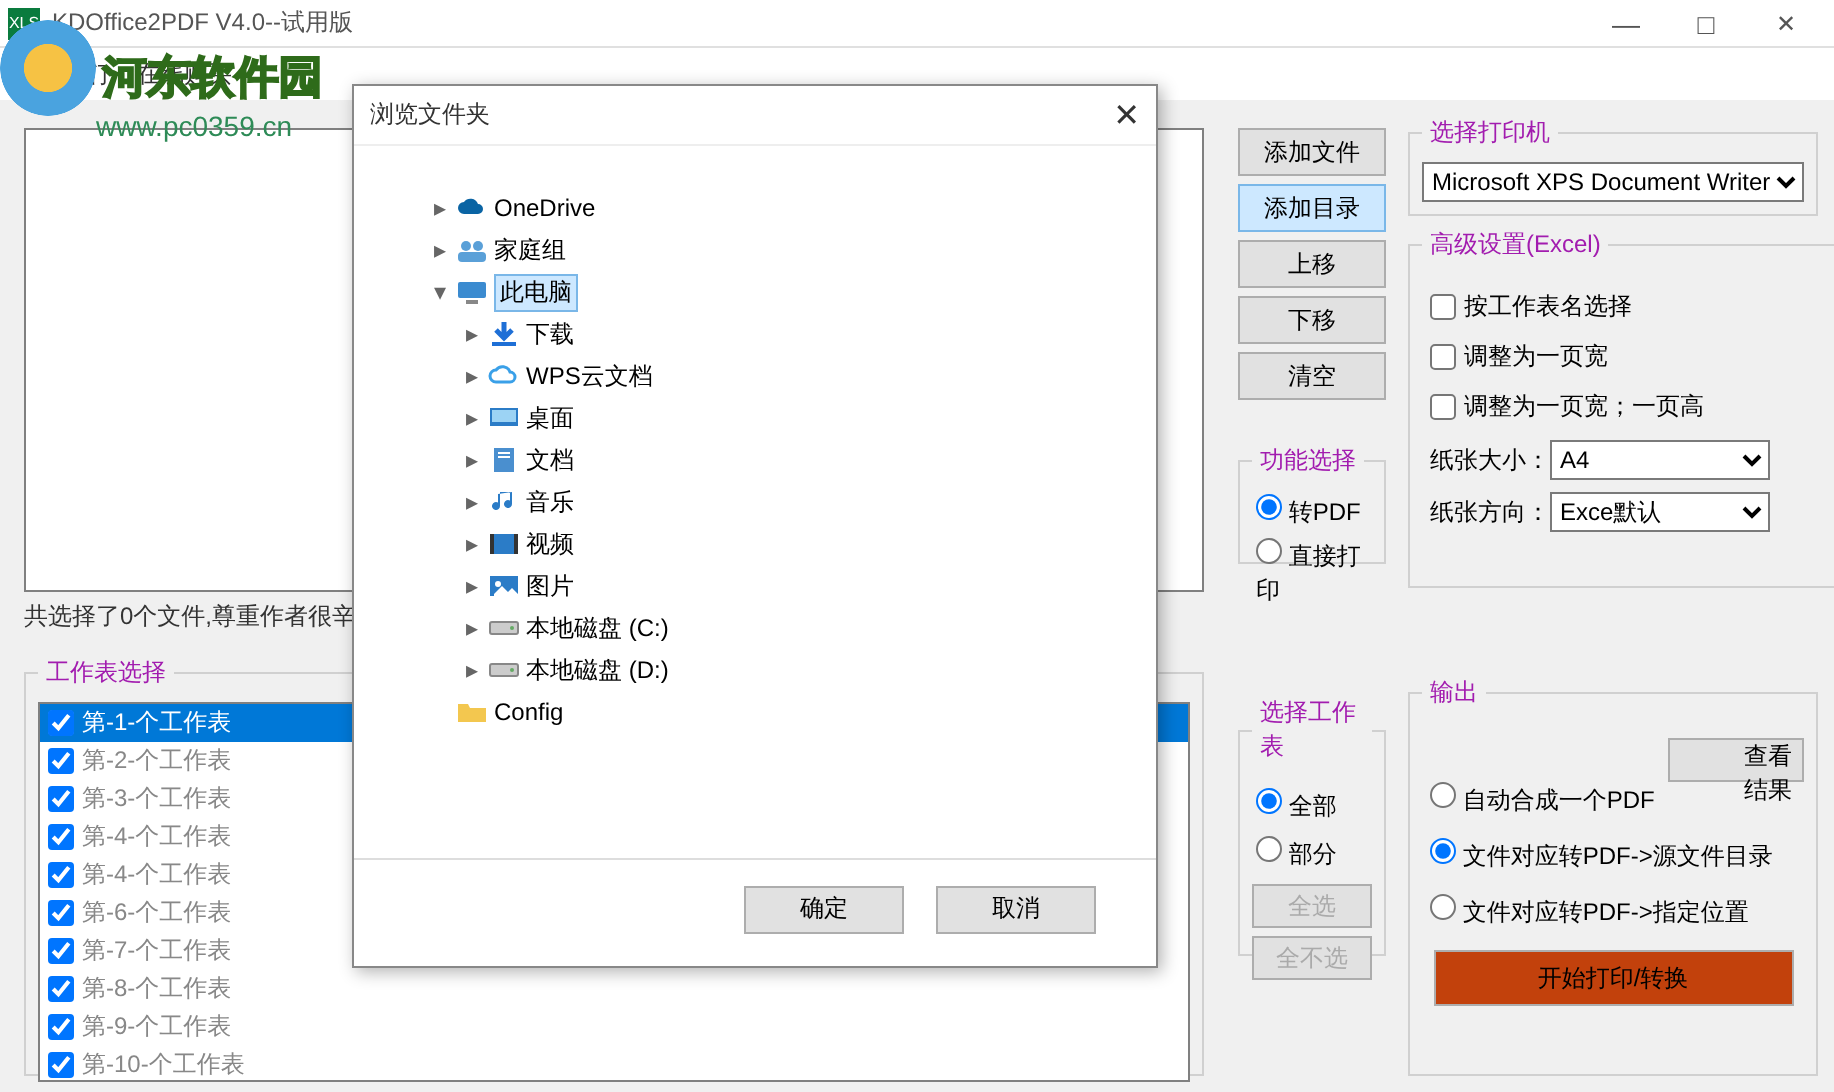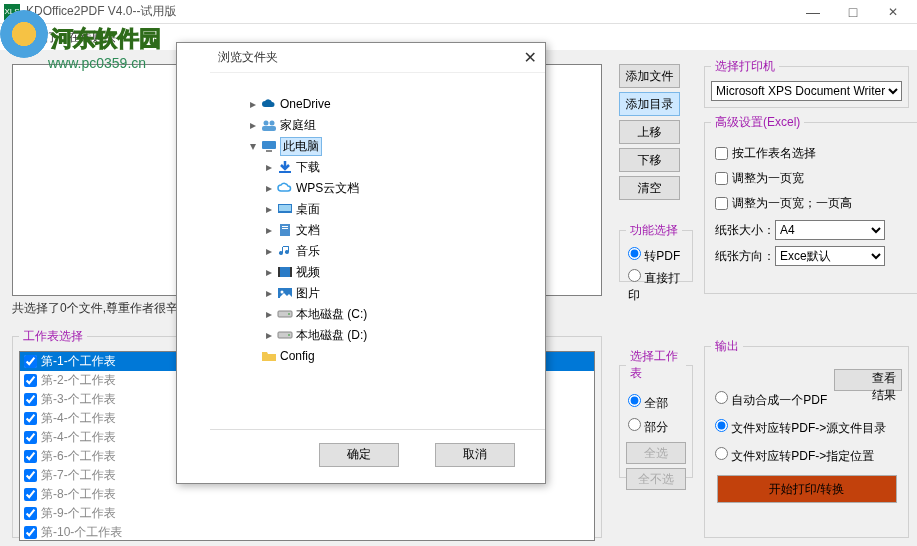--- a/index.html
+++ b/index.html
@@ -20,21 +20,21 @@
 .watermark-url { color: #2e8b57; font-size: 14px; margin-left: 48px; margin-top:-6px; }
 
 .main { position: absolute; left: 4px; top: 50px; right: 4px; bottom: 4px; }
 fieldset { border: 1px solid #d0d0d0; padding: 6px; position: absolute; background: #f0f0f0; }
 legend { padding: 0 4px; color: #a21caf; }
 
 .filelist-box { left: 8px; top: 14px; width: 590px; height: 232px; border: 1px solid #808080; background: #fff; position: absolute; }
 .status-line { position: absolute; left: 8px; top: 250px; width: 590px; color: #333; }
 
 .btn-col { position: absolute; left: 615px; top: 14px; width: 70px; }
-.btn-col button { width: 61px; height: 24px; margin-bottom: 4px; background: #e1e1e1; border: 1px solid #adadad; }
+.btn-col button { width: 74px; height: 24px; margin-bottom: 4px; background: #e1e1e1; border: 1px solid #adadad; }
 
 .func-sel { left: 615px; top: 172px; width: 74px; height: 60px; padding-top:4px; }
 .func-sel label { display: block; margin: 4px 2px; }
 
 .printer-sel { left: 700px; top: 8px; width: 205px; height: 50px; }
 select.combo { width: 100%; background: #fff; border: 1px solid #7a7a7a; height: 20px; }
 
 .advanced { left: 700px; top: 64px; width: 241px; height: 180px; }
 .advanced .row { margin: 8px 4px; display:flex; align-items:center; }
 .advanced .row label.ck { margin-left: 4px; }
@@ -51,31 +51,31 @@
 .select-sheets label { display:block; margin: 6px 2px; }
 .select-sheets button { width: 60px; height: 22px; margin: 4px auto; display:block; background:#e1e1e1; border:1px solid #adadad; }
 .select-sheets button.disabled { color: #aaa; }
 
 .output { left: 700px; top: 288px; width: 205px; height: 200px; }
 .output label { display:block; margin: 10px 4px; }
 .output .result-btn { position:absolute; right:6px; top: 14px; width: 68px; height: 22px; background:#e1e1e1; border:1px solid #adadad;padding-left:32px; }
 .output .start-btn { width: 180px; height: 28px; margin: 10px auto 0; display:block; background:#c2410c; border:1px solid #adadad; }
 
 
-.modal { position: absolute; left: 176px; top: 42px; width: 370px; height: 442px; background: #fff; border: 1px solid #888; box-shadow: 2px 2px 8px rgba(0,0,0,.3); z-index: 20; padding-left: 33px; }
+.modal { position: absolute; left: 176px; top: 42px; width: 403px; height: 442px; background: #fff; border: 1px solid #888; box-shadow: 2px 2px 8px rgba(0,0,0,.3); z-index: 20; }
 .modal-title { height: 30px; background: #fff; display:flex; align-items:center; padding: 0 8px; border-bottom: 1px solid #eee; }
 .modal-title span { flex:1; color:#333; }
 .modal-title .x { font-size: 16px; color:#333; width:30px; text-align:right; }
 .modal-body { padding: 20px 10px 10px 20px; height: 356px; overflow:hidden; }
 .tree-item { display:flex; align-items:center; height: 20px; margin: 1px 0; }
 .tree-ind { display:inline-block; }
 .tree-caret { width: 14px; display:inline-block; color:#666; text-align:center; }
 .tree-icon { width: 18px; display:inline-flex; align-items:center; justify-content:center; margin-right: 2px; }
 .tree-item.sel .lbl { background:#cde8ff; border:1px solid #7ab7e8; padding: 0 2px; }
-.modal-foot { height: 50px; border-top: 1px solid #ddd; display:flex; justify-content:flex-end; align-items:center; padding: 0 30px; gap: 36px; }
+.modal-foot { height: 50px; border-top: 1px solid #ddd; display:flex; justify-content:flex-end; align-items:center; padding: 0 30px; gap: 16px; }
 .modal-foot button { width: 80px; height: 24px; background:#e1e1e1; border:1px solid #adadad; }
 
 svg { display:block; }
 </style>
 </head>
 <body>
 
 <div class="titlebar">
   <span class="app-icon">XLS</span>
   <span class="title">KDOffice2PDF V4.0--试用版</span>

